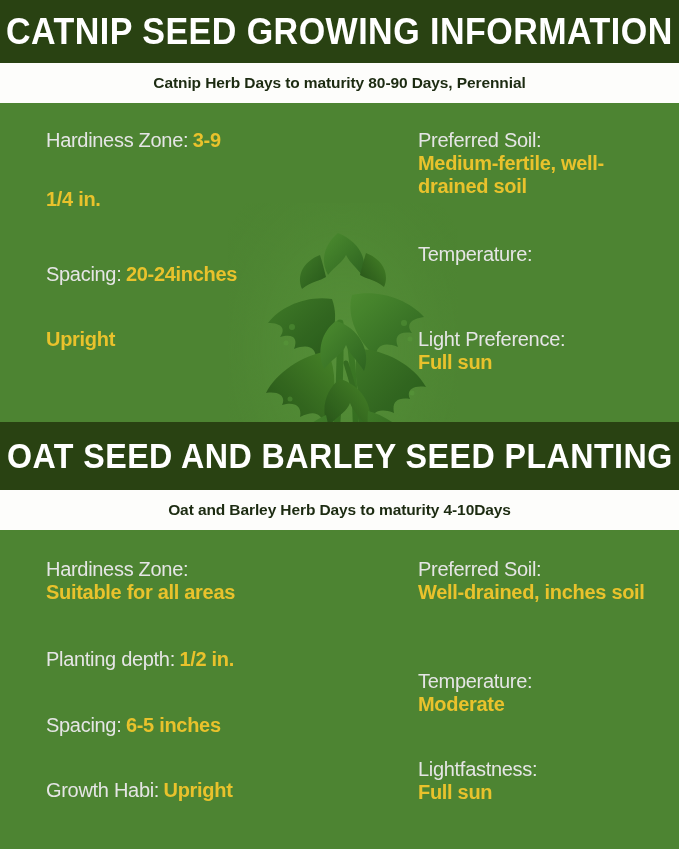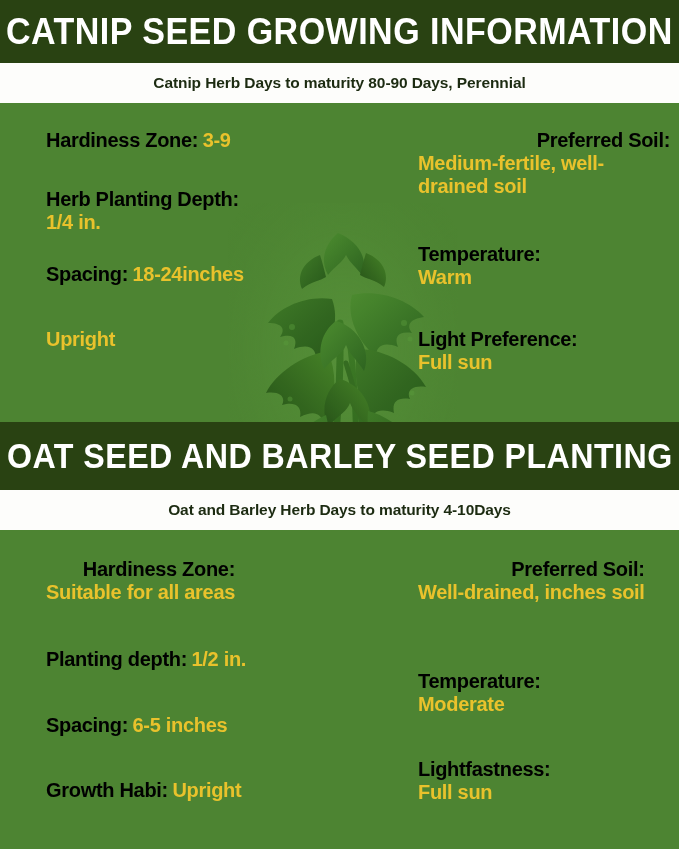--- a/index.html
+++ b/index.html
@@ -74,25 +74,24 @@
     z-index: 3;
   }
   .col-left  { left: 46px;  width: 290px; }
   .col-right { left: 418px; width: 252px; }
 
   .fact {
     position: absolute;
     line-height: 1.16;
   }
   .fact .lbl {
-    color: #000000;
-    font-weight: bold;
+    color: #e5e5e5;
+    font-weight: normal;
     font-size: 20px;
     letter-spacing: -0.3px;
-    text-align: right;
   }
   .fact .val {
     color: #e9c22c;
     font-weight: bold;
     font-size: 20px;
     letter-spacing: -0.3px;
   }
   .fact.stack .lbl { display: block; }
   .fact.stack .val { display: block; }
   .fact.inline .lbl,
@@ -198,45 +197,43 @@
     </div>
 
     <div class="col col-left">
 
       <div class="fact inline" style="top:26px; left:0;">
         <span class="lbl">Hardiness Zone:</span>
         <span class="val">3-9</span>
       </div>
 
       <div class="fact stack" style="top:85px; left:0;">
-        <span class="lbl">Herb Planting Depth:</span>
         <span class="val">1/4 in.</span>
       </div>
 
       <div class="fact inline" style="top:160px; left:0;">
         <span class="lbl">Spacing:</span>
-        <span class="val">18-24inches</span>
+        <span class="val">20-24inches</span>
       </div>
 
       <div class="fact stack" style="top:225px; left:0;">
         <span class="val">Upright</span>
       </div>
 
     </div>
 
     <div class="col col-right">
 
       <div class="fact stack" style="top:26px; left:0;">
         <span class="lbl">Preferred Soil:</span>
         <span class="val">Medium-fertile, well-drained soil</span>
       </div>
 
       <div class="fact stack" style="top:140px; left:0;">
         <span class="lbl">Temperature:</span>
-        <span class="val">Warm</span>
       </div>
 
       <div class="fact stack" style="top:225px; left:0;">
         <span class="lbl">Light Preference:</span>
         <span class="val">Full sun</span>
       </div>
 
     </div>
   </div>
 

